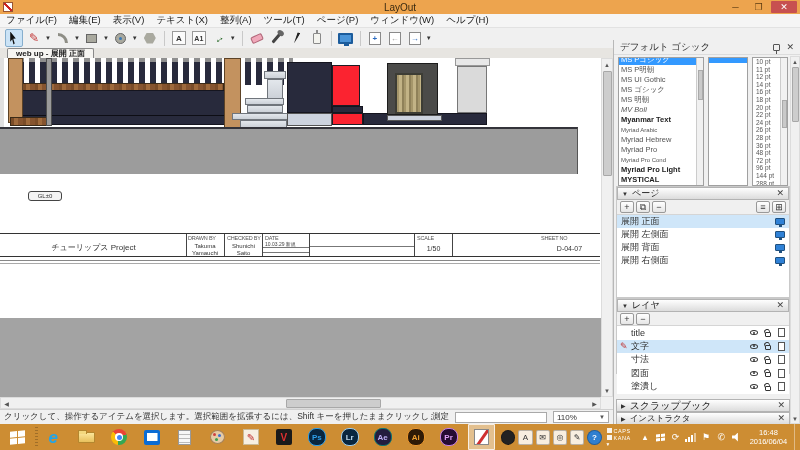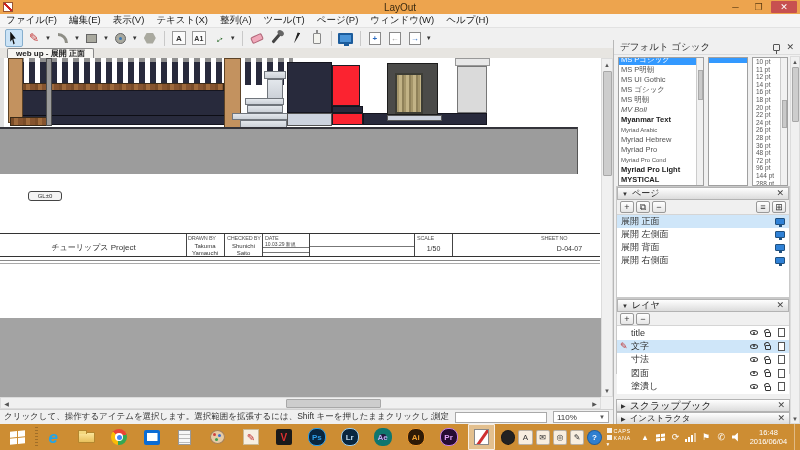--- a/index.html
+++ b/index.html
@@ -165,21 +165,21 @@
   .paint-g:before{content:"";position:absolute;left:2px;top:2px;width:3px;height:3px;border-radius:50%;background:#d04040;
     box-shadow:5px 1px 0 #4070d0,2px 5px 0 #40a050}
   .skp-g{width:16px;height:16px;background:#f7efe2;border:1px solid #caba98;display:flex;
     align-items:center;justify-content:center;font-size:10px;color:#c03030}
   .v-g{width:16px;height:16px;background:#1a1a1a;border-radius:2px;display:flex;align-items:center;
     justify-content:center;font-size:10px;font-weight:bold;color:#e03030}
   .cc{width:18px;height:18px;border-radius:8px;display:flex;align-items:center;justify-content:center;
     font-size:8px;font-weight:bold}
   .cc.ps{background:#08263f;border:1px solid #2f9fe8;color:#2f9fe8}
   .cc.lr{background:#08263f;border:1px solid #9fcdea;color:#bcdaee}
-  .cc.ae{background:#231c3f;border:6px solid #0f766e;color:#beaef5}
+  .cc.ae{background:#231c3f;border:1px solid #0f766e;color:#beaef5}
   .cc.ai{background:#2f1b07;border:1px solid #e8962f;color:#f0a030}
   .cc.pr{background:#260b33;border:1px solid #c57fe8;color:#dda0f5}
   .tk.active{background:rgba(255,255,255,.45);border:1px solid rgba(255,255,255,.75);border-radius:1px}
   .layout-g{width:15px;height:16px;background:#fff;border:1px solid #888;position:relative;overflow:hidden}
   .layout-g:after{content:"";position:absolute;left:6px;top:-2px;width:3px;height:20px;background:#d03030;transform:rotate(35deg)}
   .systray{margin-left:auto;display:flex;align-items:center;gap:3px;padding-right:3px}
   .ti{width:15px;height:15px;border-radius:2px;display:flex;align-items:center;justify-content:center;
     font-size:8px;background:rgba(255,255,255,.85);border:1px solid rgba(0,0,0,.25);color:#333}
   .ti.round{border-radius:50%;background:#222;color:#fff}
   .ti.help{border-radius:50%;background:#2f7fd0;color:#fff;font-weight:bold}

